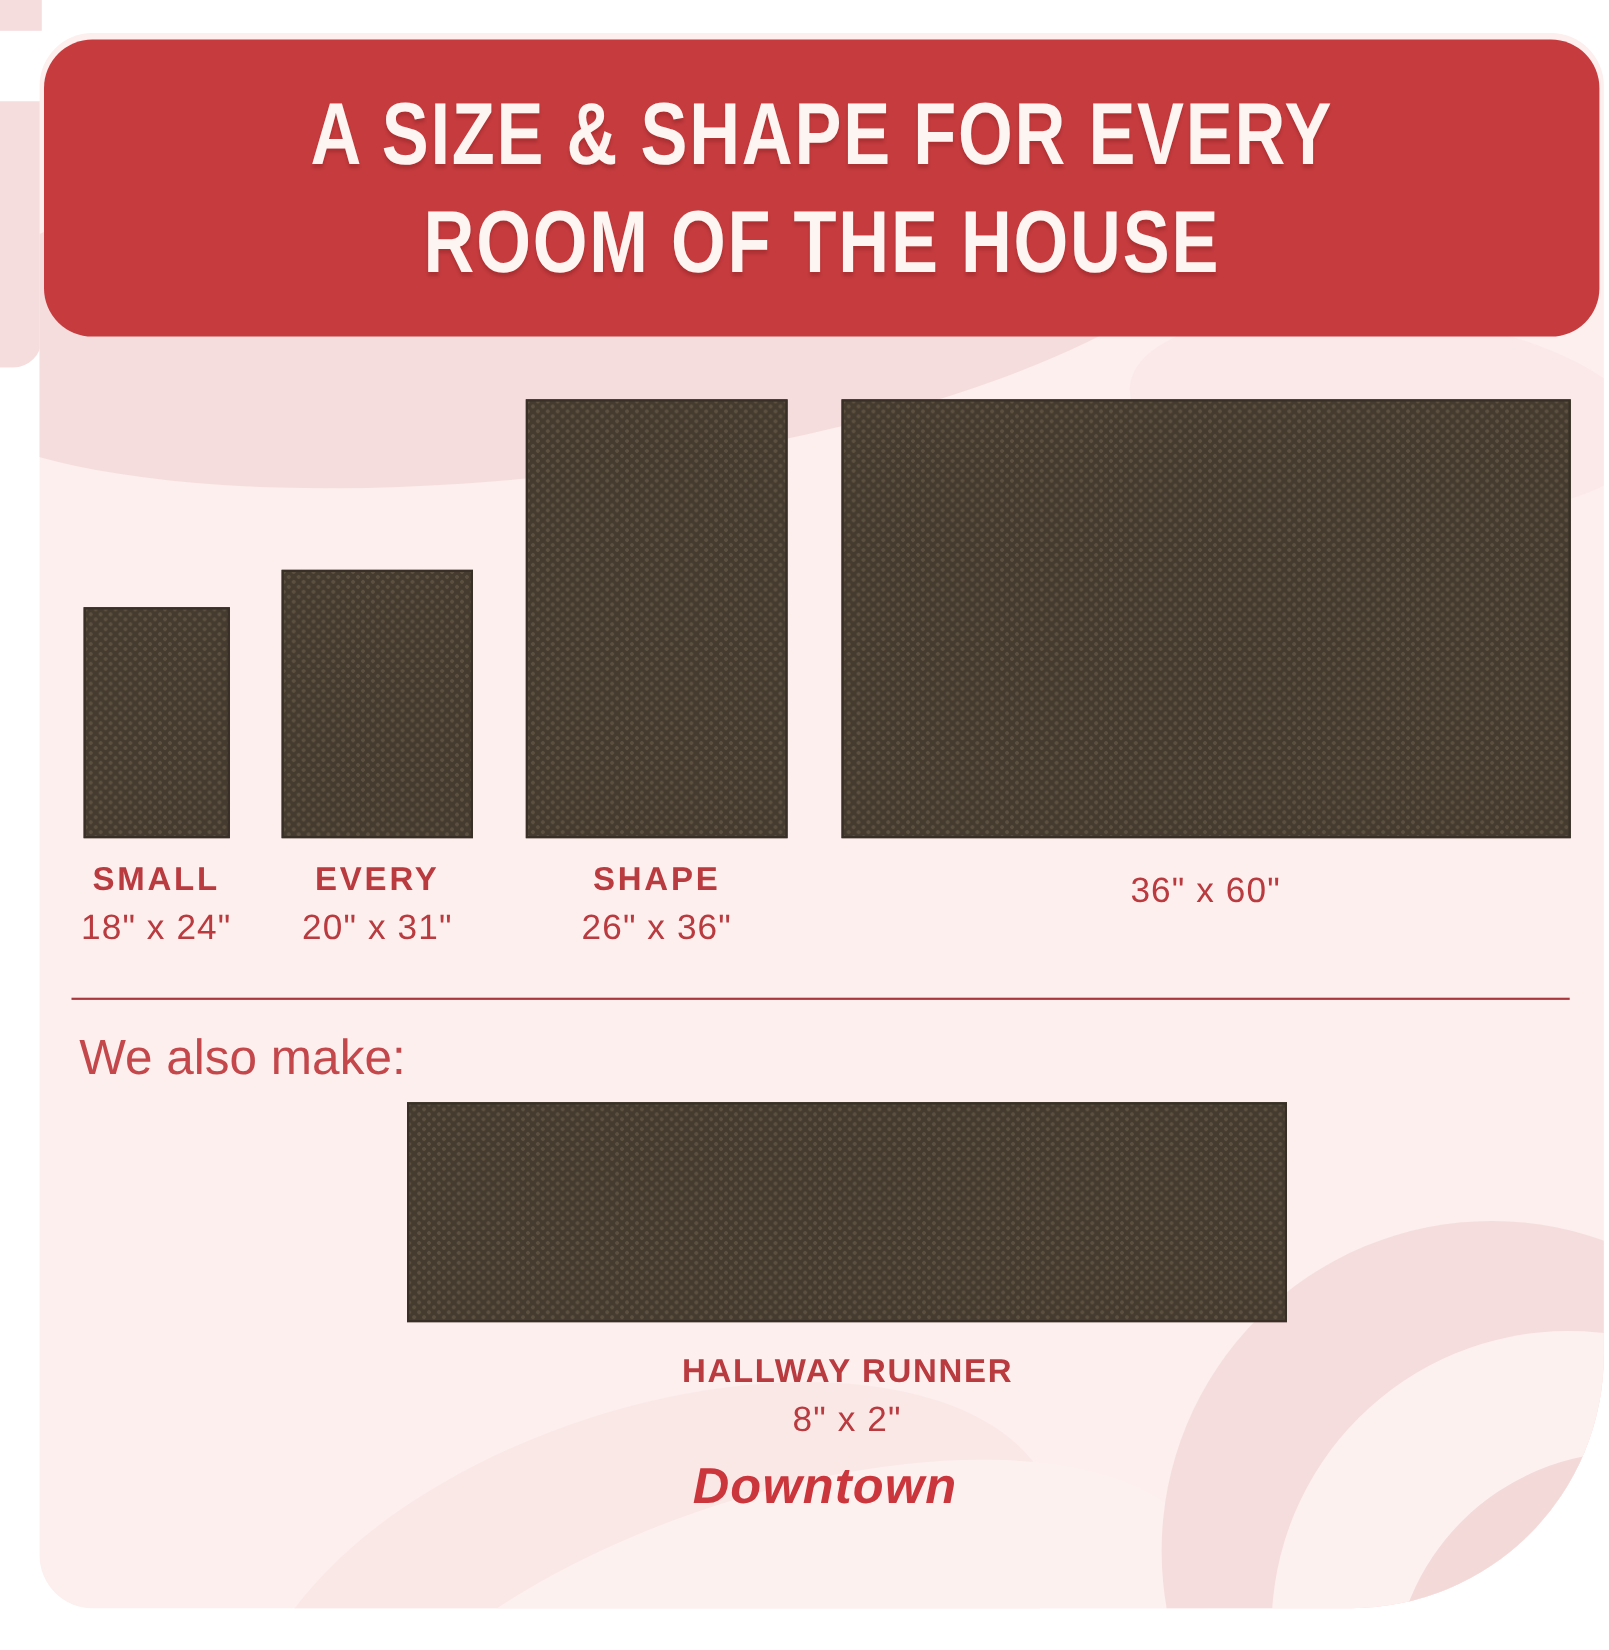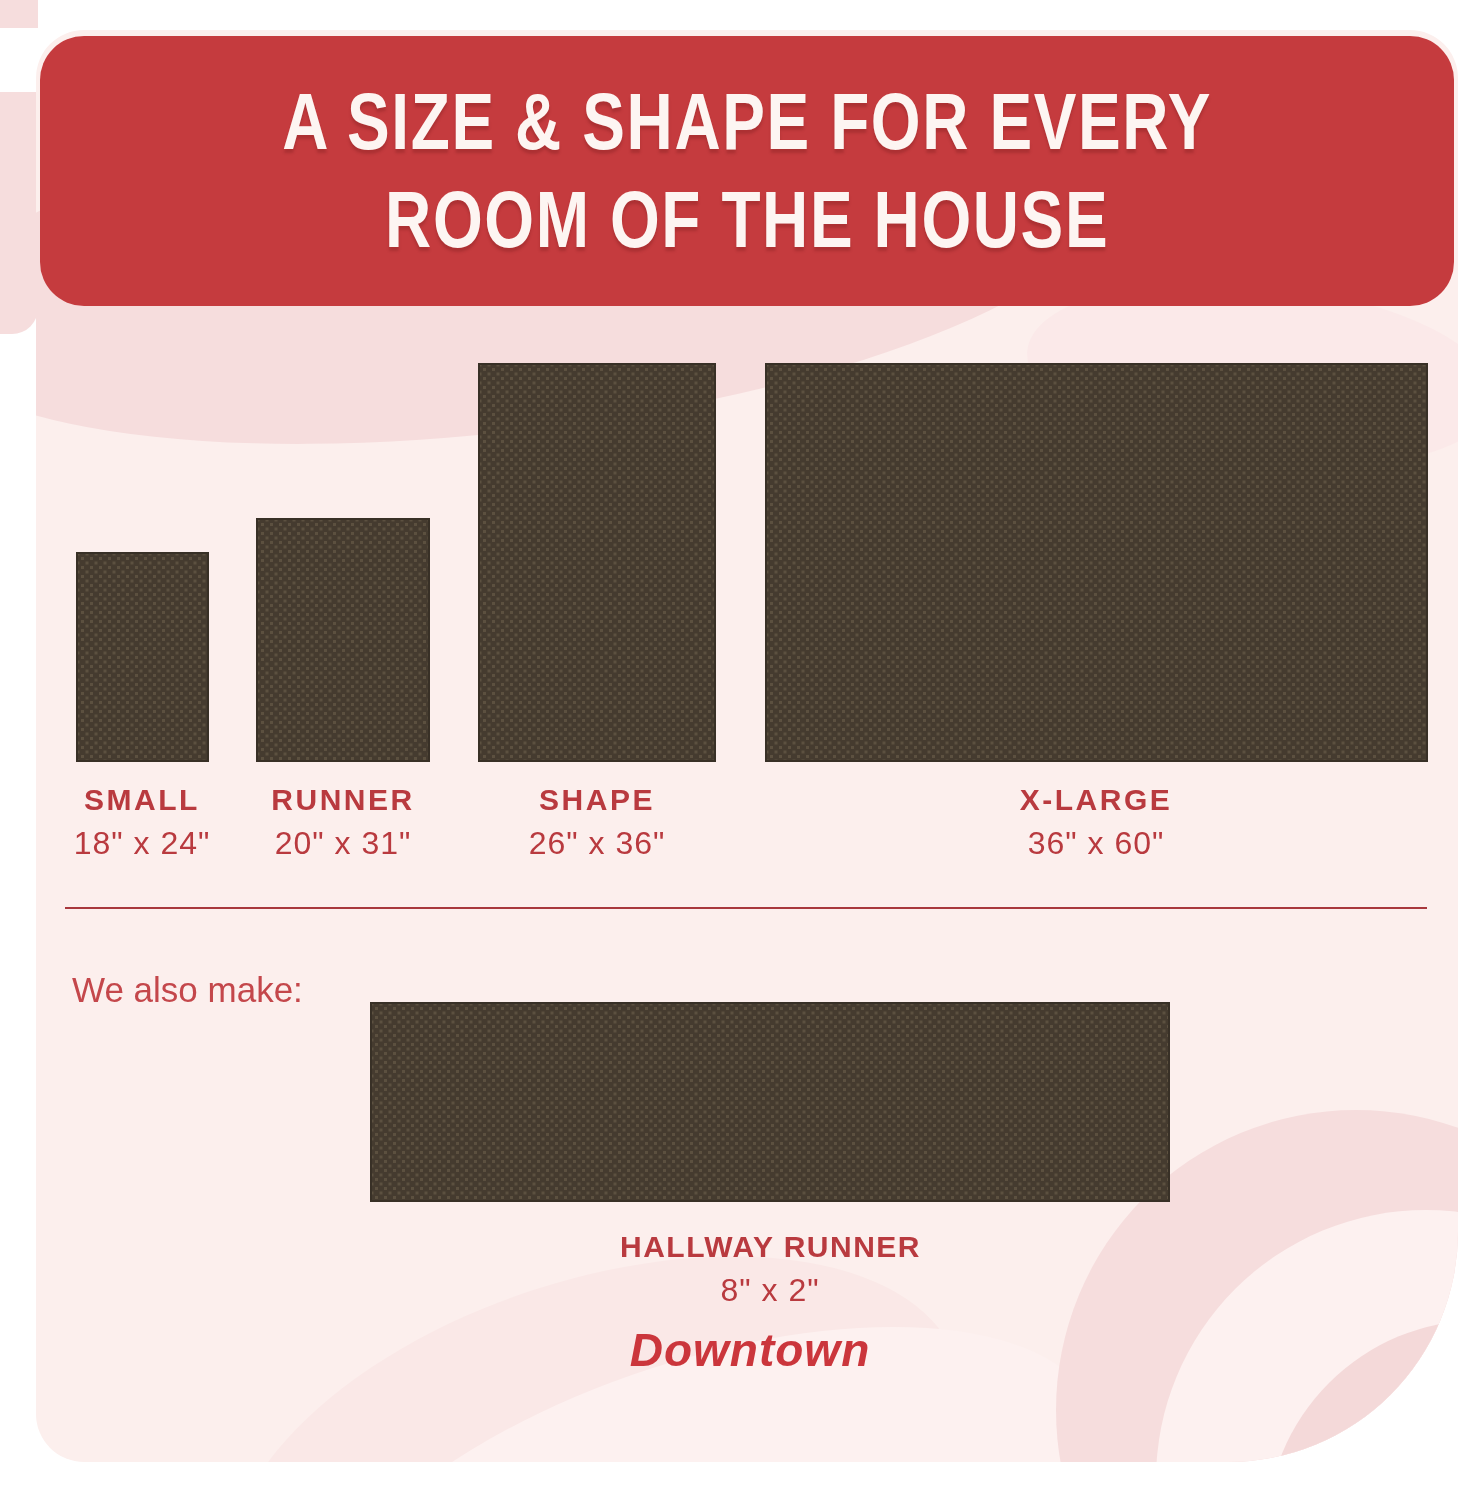--- a/index.html
+++ b/index.html
@@ -68,22 +68,22 @@
   .size-label .size-name { font-size:30px; font-weight:700; letter-spacing:2.5px; }
   .size-label .size-dims { font-size:32px; font-weight:400; letter-spacing:1px; margin-top:8px; }
   .size-label-small  { left:-44px; }
   .size-label-medium { left:157px; }
   .size-label-large  { left:411px; }
   .size-label-xlarge { left:910px; }
 
   .divider { position:absolute; left:29px; top:877px; width:1362px; height:2px;
     background:var(--divider_red,#a8383d); z-index:2; }
 
-  .also-make { position:absolute; left:36px; top:905px; font-size:35px;
-    color:#c4474b; z-index:2;margin-top:35px; }
+  .also-make { position:absolute; left:36px; top:905px; font-size:45px;
+    color:#c4474b; z-index:2; }
 
   .runner-label { position:absolute; left:584px; top:1188px; width:300px;
     text-align:center; color:var(--label_red,#b93a3f); z-index:2; }
   .runner-label .size-name { font-size:30px; font-weight:700; letter-spacing:1.5px; white-space:nowrap;margin-top:12px; }
   .runner-label .size-dims { font-size:32px; font-weight:400; letter-spacing:1px; margin-top:8px; }
 
   
   .brand { position:absolute; left:489px; top:1293px; width:450px; text-align:center;
     color:var(--brand_red,#cb363c); font-style:italic; z-index:2; }
   .brand-line1 { font-size:46px; font-weight:800; letter-spacing:1px; }
@@ -118,29 +118,28 @@
     <div class="mat mat-small"></div>
     <div class="mat mat-medium"></div>
     <div class="mat mat-large"></div>
     <div class="mat mat-xlarge"></div>
 
     <div class="size-label size-label-small">
       <div class="size-name">SMALL</div>
       <div class="size-dims">18" x 24"</div>
     </div>
     <div class="size-label size-label-medium">
-      <div class="size-name">RUNNER</div>
+      <div class="size-name">EVERY</div>
       <div class="size-dims">20" x 31"</div>
     </div>
     <div class="size-label size-label-large">
       <div class="size-name">SHAPE</div>
       <div class="size-dims">26" x 36"</div>
     </div>
     <div class="size-label size-label-xlarge">
-      <div class="size-name">X-LARGE</div>
       <div class="size-dims">36" x 60"</div>
     </div>
 
     <div class="divider"></div>
 
     <div class="also-make">We also make:</div>
 
     <div class="mat mat-runner"></div>
     <div class="runner-label">
       <div class="size-name">HALLWAY RUNNER</div>

